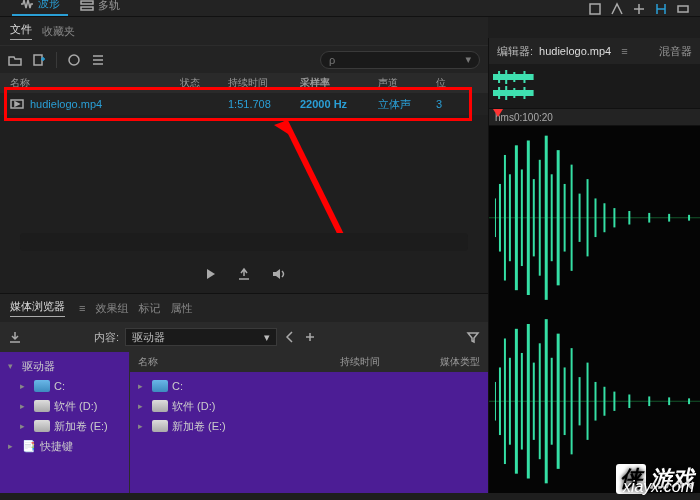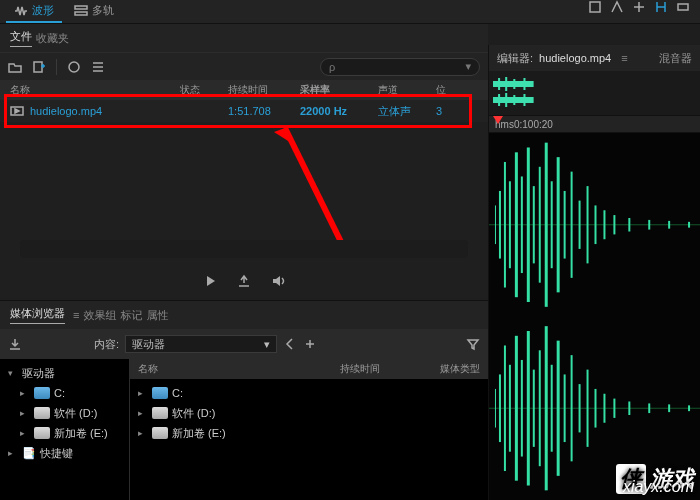--- a/index.html
+++ b/index.html
@@ -1,25 +1,25 @@
 <!DOCTYPE html>
 <html><head>
 <meta charset="utf-8">
 <style>
 * { margin: 0; padding: 0; box-sizing: border-box; font-family: "Microsoft YaHei", sans-serif; }
 body { background: #1e1e1e; color: #bbb; font-size: 11px; width: 700px; height: 500px; overflow: hidden; position: relative; }
-.top-tabs { height: 24px; display: flex; align-items: flex-start; padding-left: 6px; gap: 4px; background: #232323; border-bottom: 1px solid #111; }
+.top-tabs { height: 17px; display: flex; align-items: flex-end; padding-left: 12px; gap: 4px; background: #232323; border-bottom: 1px solid #111; }
 .top-tab { padding: 3px 8px; display: flex; align-items: center; gap: 4px; color: #999; cursor: pointer; }
 .top-tab.active { color: #2a9fd6; border-bottom: 2px solid #2a9fd6; }
 .top-icons { margin-left: auto; display: flex; gap: 8px; padding-right: 10px; color: #888; }
 .main { display: flex; height: 476px; }
 .leftcol { width: 488px; display: flex; flex-direction: column; background: #232323; }
 .rightcol { width: 212px; background: #1a1a1a; border-left: 1px solid #111; display: flex; flex-direction: column; margin-top: 21px; }
 
-.panel-tabs { height: 28px; display: flex; align-items: center; padding-left: 10px; gap: 4px; background: #232323; }
+.panel-tabs { height: 28px; display: flex; align-items: center; padding-left: 10px; gap: 10px; background: #232323; }
 .panel-tab { color: #888; cursor: pointer; }
 .panel-tab.active { color: #ddd; border-bottom: 1px solid #aaa; padding-bottom: 2px; }
 
 .toolbar { height: 28px; display: flex; align-items: center; padding: 0 8px; gap: 10px; background: #232323; border-top: 1px solid #2c2c2c; }
 .toolbar .sep { width: 1px; height: 16px; background: #3a3a3a; }
 .search { margin-left: auto; width: 160px; height: 18px; background: #1a1a1a; border: 1px solid #3a3a3a; border-radius: 9px; display: flex; align-items: center; padding: 0 8px; gap: 6px; color: #777; }
 
 .file-table { flex: 1; background: #1f1f1f; position: relative; overflow: hidden; }
 .file-header { height: 20px; display: flex; align-items: center; background: #2a2a2a; font-size: 10px; color: #999; }
 .col-name { width: 180px; padding-left: 10px; }
@@ -29,21 +29,21 @@
 .col-ch { width: 58px; font-family: Liberation Mono, monospace; }
 .col-x { width: 24px; }
 .file-row { height: 22px; display: flex; align-items: center; color: #2a9fd6; font-size: 11px; background: #222; }
 .file-row .col-name { display: flex; align-items: center; gap: 6px; }
 .redbox { position: absolute; border: 3px solid #f00; pointer-events: none; }
 .arrow { position: absolute; pointer-events: none; }
 
 .scroll-area { height: 18px; background: #1c1c1c; margin: 4px 10px; border-radius: 4px; }
 .play-controls { height: 30px; display: flex; align-items: center; justify-content: center; gap: 20px; }
 
-.media-panel { height: 200px; border-top: 1px solid #111; background: #000000; display: flex; flex-direction: column; }
+.media-panel { height: 200px; border-top: 1px solid #111; background: #4c1d95; display: flex; flex-direction: column; }
 .media-body { flex: 1; display: flex; }
 .media-left { width: 130px; border-right: 1px solid #2c2c2c; }
 .media-right { flex: 1; }
 .media-row { height: 30px; background: #2a2a2a; display: flex; align-items: center; padding: 0 8px; gap: 6px; }
 .dropdown { height: 18px; background: #1a1a1a; border: 1px solid #3a3a3a; display: flex; align-items: center; padding: 0 6px; gap: 4px; flex: 1; max-width: 160px; }
 .tree { padding: 4px 0; }
 .tree-item { height: 20px; display: flex; align-items: center; gap: 4px; padding-left: 8px; color: #ccc; cursor: pointer; }
 .tree-item.nested { padding-left: 20px; }
 .drive-icon { width: 16px; height: 12px; background: linear-gradient(#6ab7e8,#3d8bbf); border-radius: 2px; display: inline-block; position: relative; }
 .drive-icon.hd { background: linear-gradient(#ddd,#aaa); }

